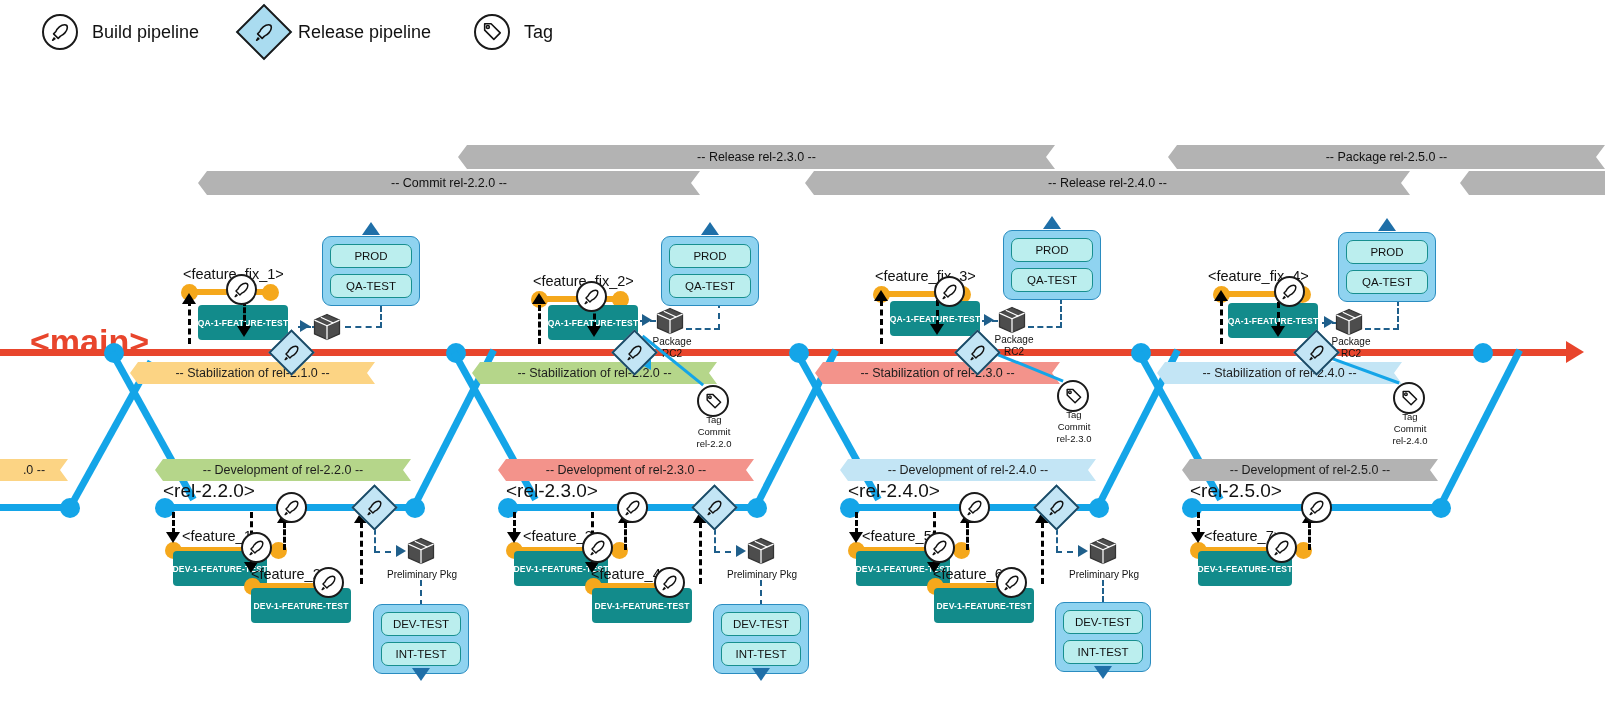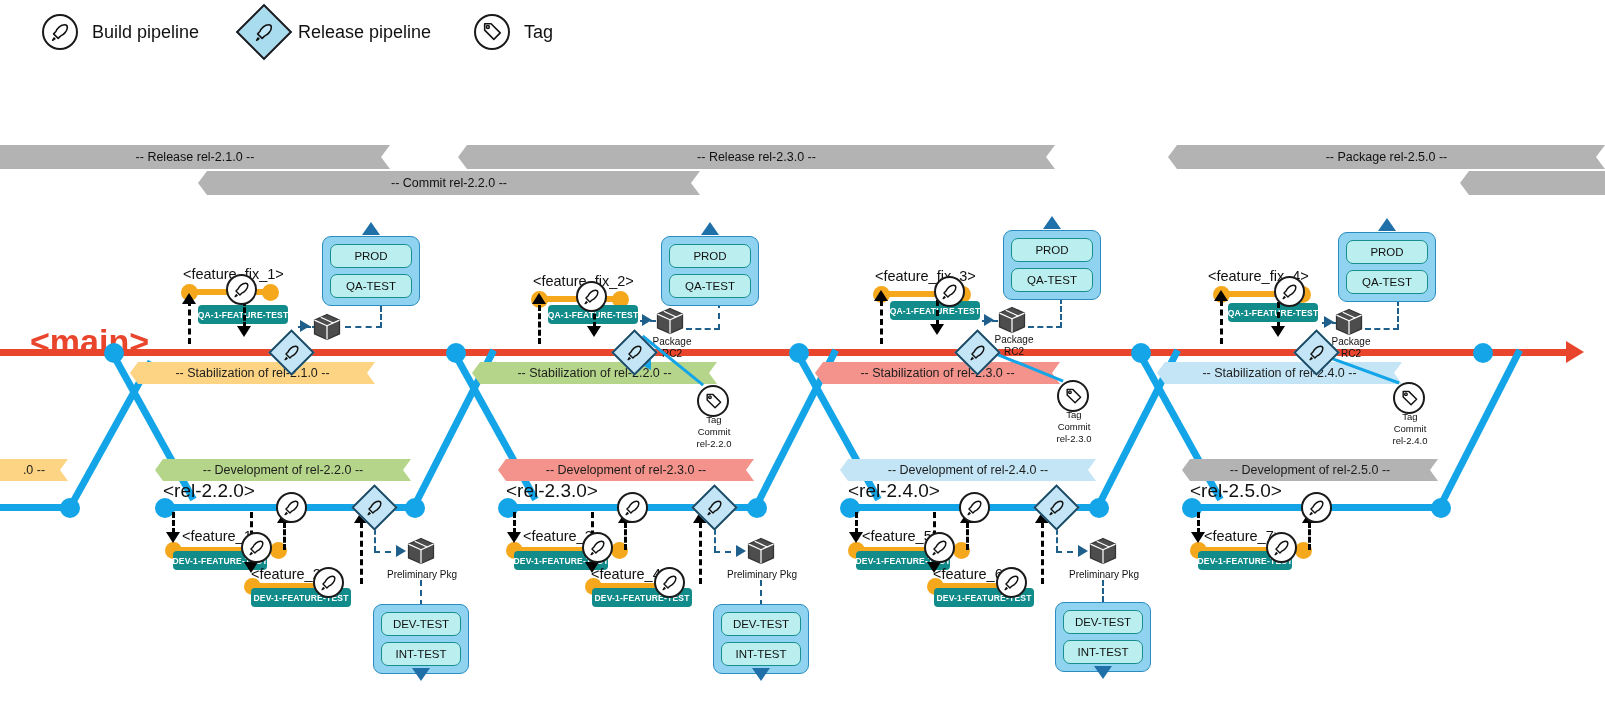--- a/index.html
+++ b/index.html
@@ -40,21 +40,21 @@
   
   .blue-h{position:absolute;height:7px;background:#14a5e8;}
   .blue-seg{position:absolute;height:7px;background:#14a5e8;transform-origin:0 50%;}
   .blue-dot{position:absolute;width:20px;height:20px;border-radius:50%;background:#14a5e8;}
   .branch-label{position:absolute;font-size:19px;color:#111;white-space:nowrap;}
 
   
   .feat-line{position:absolute;height:6px;background:#f5a81c;}
   .feat-dot{position:absolute;width:17px;height:17px;border-radius:50%;background:#f5a81c;}
   .feat-label{position:absolute;font-size:14.5px;color:#111;white-space:nowrap;}
-  .badge{position:absolute;height:19px;background:#128b8b;color:#fff;border-radius:4px;
+  .badge{position:absolute;height:35px;background:#128b8b;color:#fff;border-radius:4px;
       font-size:8.5px;font-weight:bold;display:flex;align-items:center;justify-content:center;
       white-space:nowrap;letter-spacing:.2px;}
 
   
   .pipe-circle{position:absolute;width:31px;height:31px;border-radius:50%;
       border:2px solid #1a1a1a;background:#fff;display:flex;align-items:center;
       justify-content:center;box-sizing:border-box;z-index:6;}
   .pipe-diamond{position:absolute;width:33px;height:33px;background:#c3e5f5;
       border:2px solid #1a4a66;transform:rotate(45deg);display:flex;align-items:center;
       justify-content:center;box-sizing:border-box;z-index:7;}
@@ -131,28 +131,28 @@
       <svg width="22" height="22" viewBox="0 0 24 24">
           <g fill="none" stroke="#111" stroke-width="1.7" stroke-linejoin="round">
         <path d="M11 3H4v7l10 10 7-7L11 3z"></path>
             <circle cx="7.5" cy="6.5" r="1.6"></circle>
           </g>
         </svg>
     </span>
     <span class="legend-label">Tag</span>
   </div>
 
-  <div class="rel-banner noleft" style="left:0px;top:145px;width:390px;">
-    <span>-- Release rel-2.1.0 --</span>
-  </div>
   <div class="rel-banner" style="left:198px;top:171px;width:502px;">
     <span>-- Commit rel-2.2.0 --</span>
   </div>
   <div class="rel-banner" style="left:458px;top:145px;width:597px;">
     <span>-- Release rel-2.3.0 --</span>
+  </div>
+  <div class="rel-banner" style="left:805px;top:171px;width:605px;">
+    <span>-- Release rel-2.4.0 --</span>
   </div>
   <div class="rel-banner" style="left:1168px;top:145px;width:437px;">
     <span>-- Package rel-2.5.0 --</span>
   </div>
   <div class="rel-banner noright" style="left:1460px;top:171px;width:145px;"></div>
 
   <div class="main-label" style="left:30px;top:322px;">&lt;main&gt;</div>
   <div class="mainline" style="left:0px;top:349px;width:1568px;"></div>
   <div class="main-arrow" style="left:1566px;top:341px;"></div>
 

